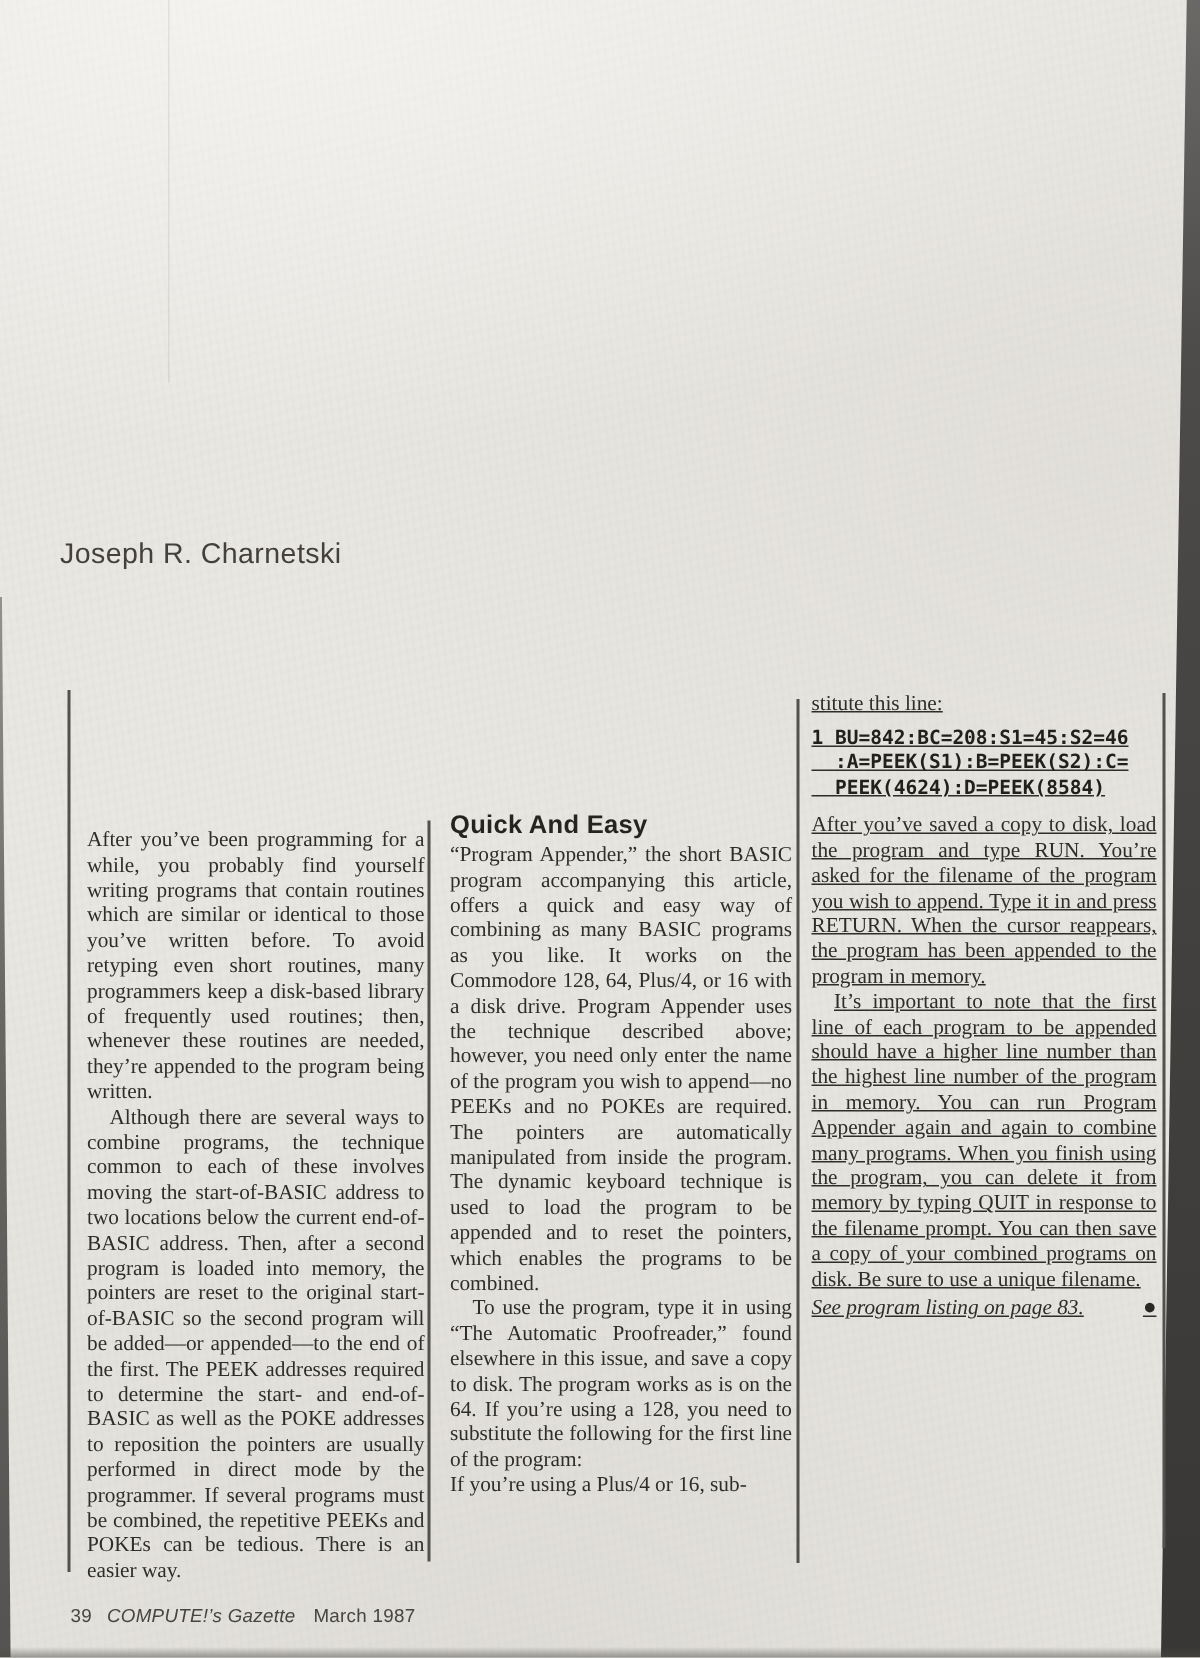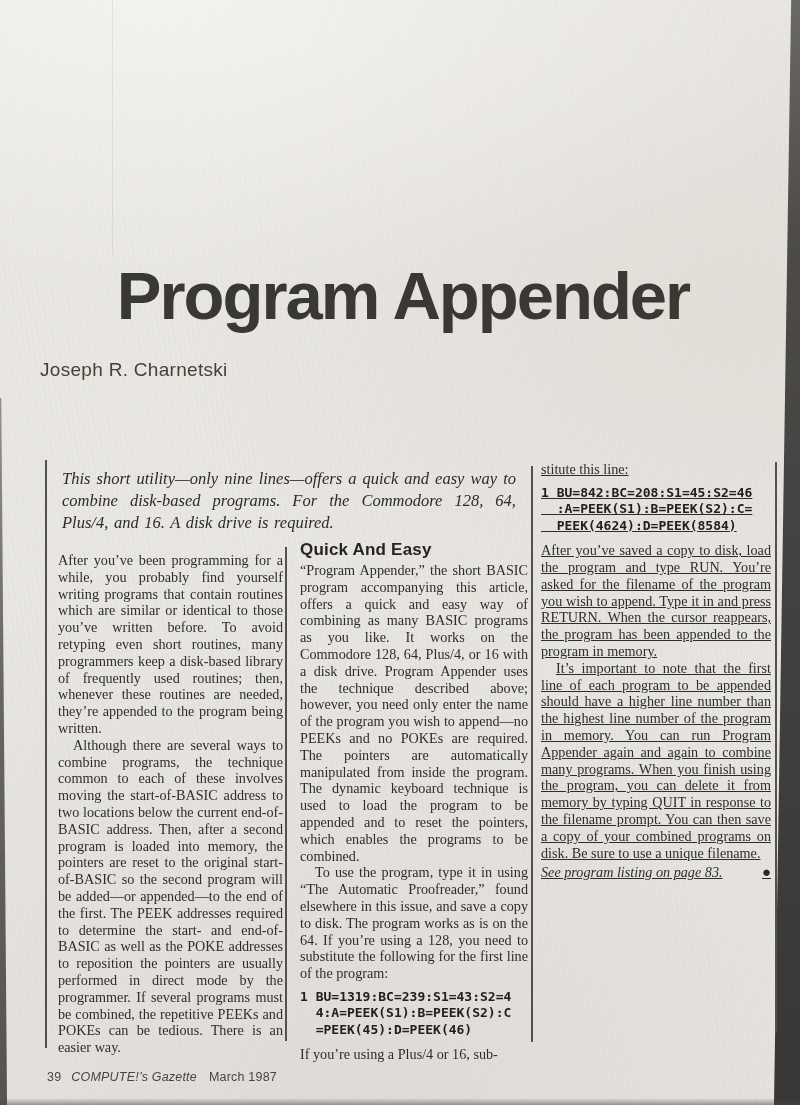--- a/index.html
+++ b/index.html
@@ -78,42 +78,37 @@
 </head>
 <body>
 
 <div class="page">
 
   <div class="edge-right"></div>
   <div class="edge-left"></div>
   <div class="edge-bottom"></div>
   <div class="crease"></div>
 
-  <h1 class="title">Program Appender</h1>
   <div class="byline">Joseph R. Charnetski</div>
 
   <div class="rule rule-a"></div>
   <div class="rule rule-b"></div>
   <div class="rule rule-c"></div>
   <div class="rule rule-d"></div>
 
-  <div class="intro">This short utility—only nine lines—offers a quick and easy way to combine disk-based programs. For the Commodore 128, 64, Plus/4, and 16. A disk drive is required.</div>
 
   <div class="col col1">
     <p>After you’ve been programming for a while, you probably find yourself writing programs that contain routines which are similar or identical to those you’ve written before. To avoid retyping even short routines, many programmers keep a disk-based library of frequently used routines; then, whenever these routines are needed, they’re appended to the program being written.</p>
     <p class="ind">Although there are several ways to combine programs, the technique common to each of these involves moving the start-of-BASIC address to two locations below the current end-of-BASIC address. Then, after a second program is loaded into memory, the pointers are reset to the original start-of-BASIC so the second program will be added—or appended—to the end of the first. The PEEK addresses required to determine the start- and end-of-BASIC as well as the POKE addresses to reposition the pointers are usually performed in direct mode by the programmer. If several programs must be combined, the repetitive PEEKs and POKEs can be tedious. There is an easier way.</p>
   </div>
 
   <div class="col col2">
     <h2>Quick And Easy</h2>
     <p>“Program Appender,” the short BASIC program accompanying this article, offers a quick and easy way of combining as many BASIC programs as you like. It works on the Commodore 128, 64, Plus/4, or 16 with a disk drive. Program Appender uses the technique described above; however, you need only enter the name of the program you wish to append—no PEEKs and no POKEs are required. The pointers are automatically manipulated from inside the program. The dynamic keyboard technique is used to load the program to be appended and to reset the pointers, which enables the programs to be combined.</p>
     <p class="ind">To use the program, type it in using “The Automatic Proofreader,” found elsewhere in this issue, and save a copy to disk. The program works as is on the 64. If you’re using a 128, you need to substitute the following for the first line of the program:</p>
-    <pre class="code">1 BU=1319:BC=239:S1=43:S2=4
-  4:A=PEEK(S1):B=PEEK(S2):C
-  =PEEK(45):D=PEEK(46)</pre>
     <p class="tail">If you’re using a Plus/4 or 16, sub-</p>
   </div>
 
   <div class="col col3">
     <p>stitute this line:</p>
     <pre class="code">1 BU=842:BC=208:S1=45:S2=46
   :A=PEEK(S1):B=PEEK(S2):C=
   PEEK(4624):D=PEEK(8584)</pre>
     <p>After you’ve saved a copy to disk, load the program and type RUN. You’re asked for the filename of the program you wish to append. Type it in and press RETURN. When the cursor reappears, the program has been appended to the program in memory.</p>
     <p class="ind">It’s important to note that the first line of each program to be appended should have a higher line number than the highest line number of the program in memory. You can run Program Appender again and again to combine many programs. When you finish using the program, you can delete it from memory by typing QUIT in response to the filename prompt. You can then save a copy of your combined programs on disk. Be sure to use a unique filename.</p>

